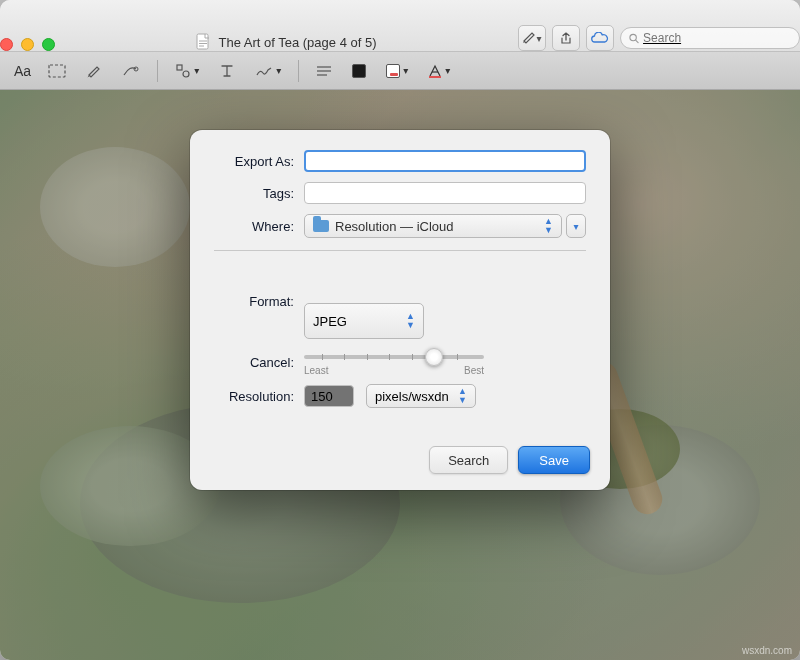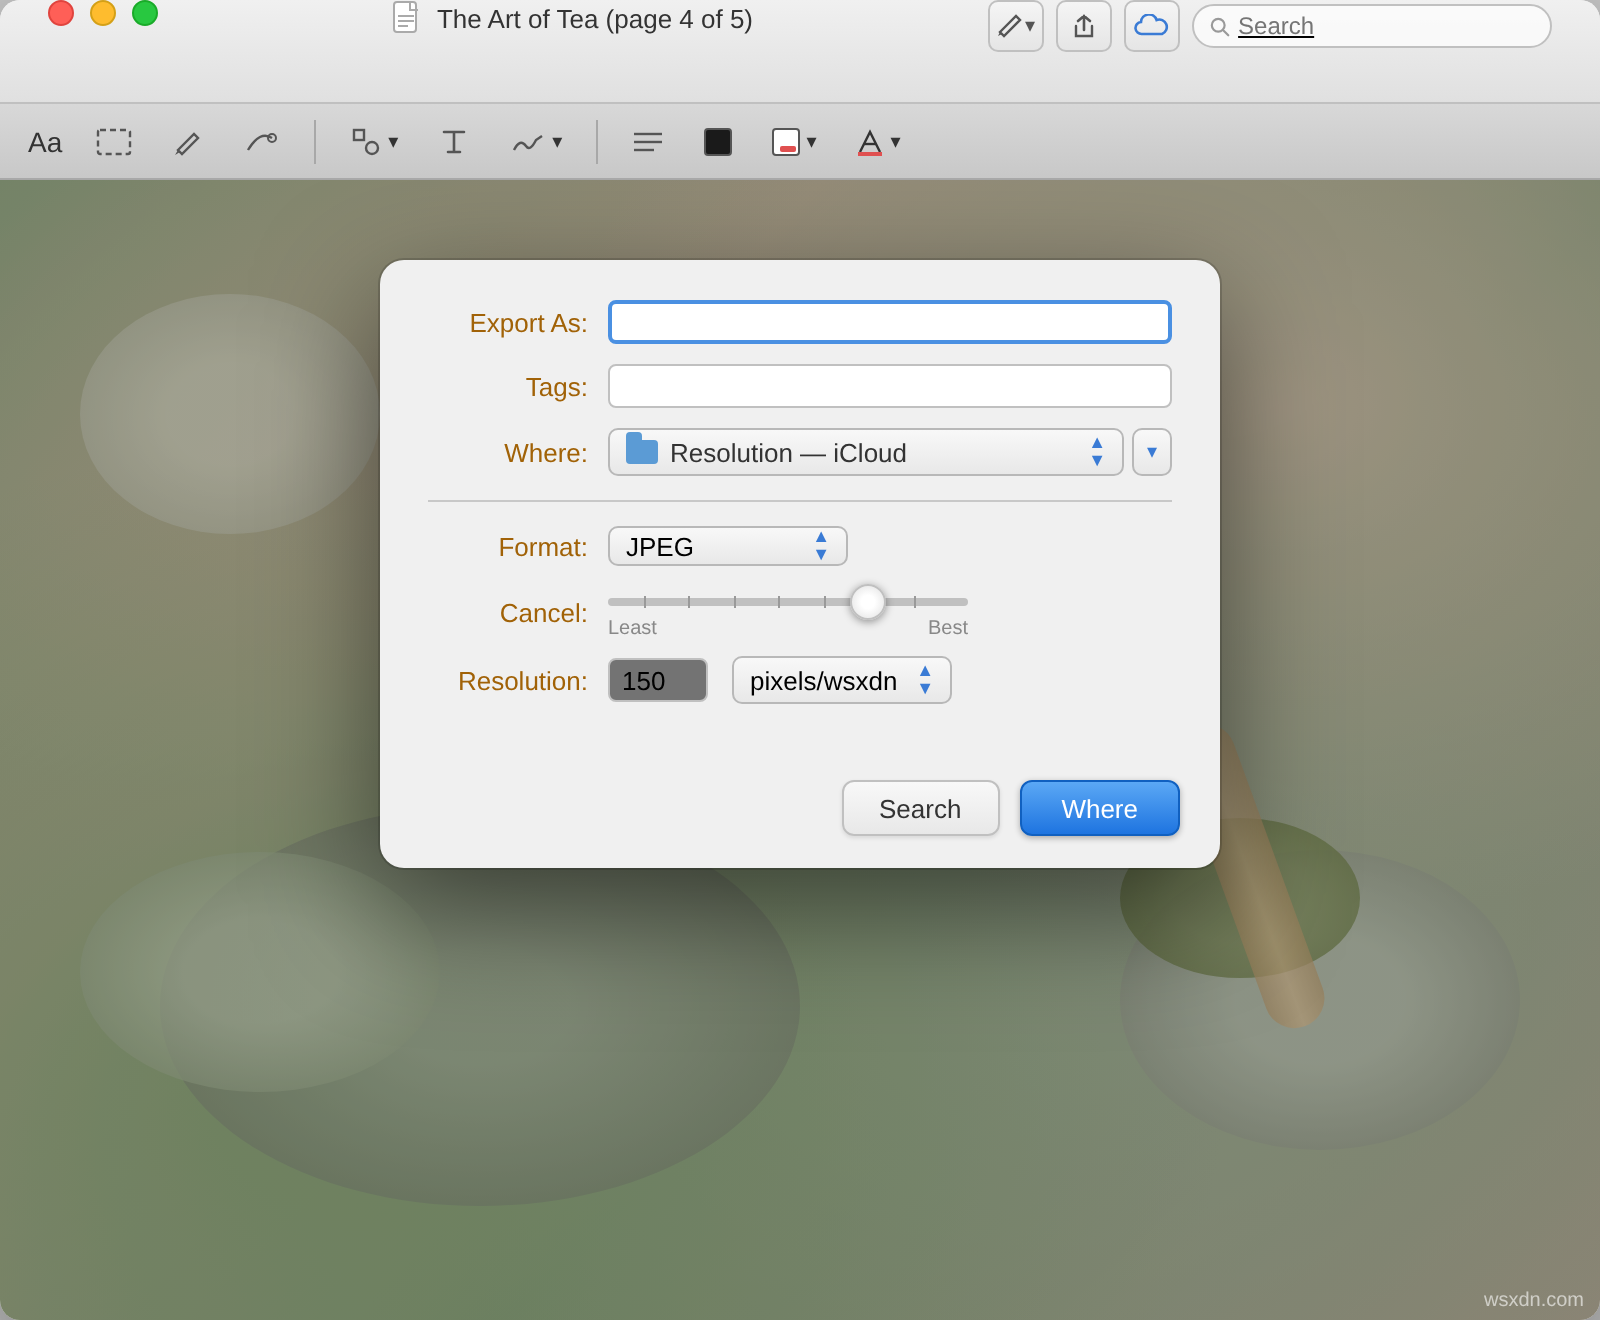--- a/index.html
+++ b/index.html
@@ -25,22 +25,22 @@
       flex-direction: column;
       position: relative;
     }
 
     
     .title-bar {
       height: 52px;
       background: linear-gradient(to bottom, #f0f0f0, #e0e0e0);
       border-bottom: 1px solid #c0c0c0;
       display: flex;
-      align-items: flex-start;
-      padding: 0 24px;
+      align-items: flex-end;
+      padding: 0 0;
       flex-shrink: 0;
     }
 
     .traffic-lights {
       display: flex;
       gap: 8px;
       align-items: center;
     }
 
     .traffic-light {
@@ -261,21 +261,21 @@
       display: flex;
       align-items: center;
       margin-bottom: 10px;
     }
 
     .dialog-label {
       width: 90px;
       text-align: right;
       padding-right: 10px;
       font-size: 13px;
-      color: #a16207;
+      color: #0f172a;
     }
 
     .dialog-input {
       flex: 1;
       height: 22px;
       background: white;
       border: 2px solid #4a90e2;
       border-radius: 4px;
       padding: 0 6px;
       font-size: 13px;
@@ -347,29 +347,30 @@
     }
 
     .dialog-separator {
       height: 1px;
       background: #c8c8c8;
       margin: 12px 0;
     }
 
     .format-select {
       width: 120px;
-      height: 20px;
+      height: 36px;
       background: linear-gradient(to bottom, #f8f8f8, #e8e8e8);
       border: 1px solid #b8b8b8;
       border-radius: 5px;
       display: flex;
       align-items: center;
       padding: 0 8px;
       justify-content: space-between;
       cursor: pointer;
+      margin-top: 40px;
     }
 
     
     .quality-row {
       display: flex;
       align-items: center;
       margin-bottom: 4px;
     }
 
     .slider-container {
@@ -704,21 +705,21 @@
                   <span style="font-size:9px;color:#3a7bd5;line-height:1">▼</span>
                 </div>
               </div>
             </div>
           </div>
 
         </div>
 
         <div class="dialog-footer">
           <button class="btn-cancel">Search</button>
-          <button class="btn-save">Where</button>
+          <button class="btn-save">Save</button>
         </div>
       </div>
     </div>
 
     <div class="watermark">wsxdn.com</div>
   </div>
 
 </div>
 
 </body></html>

